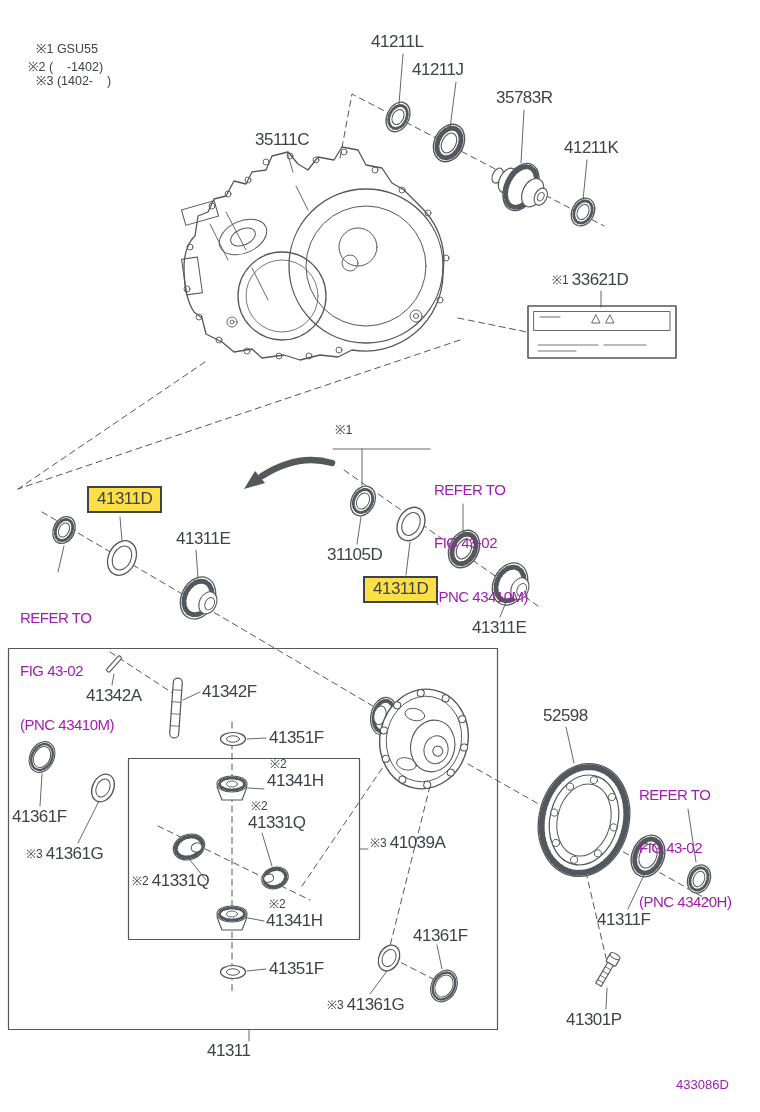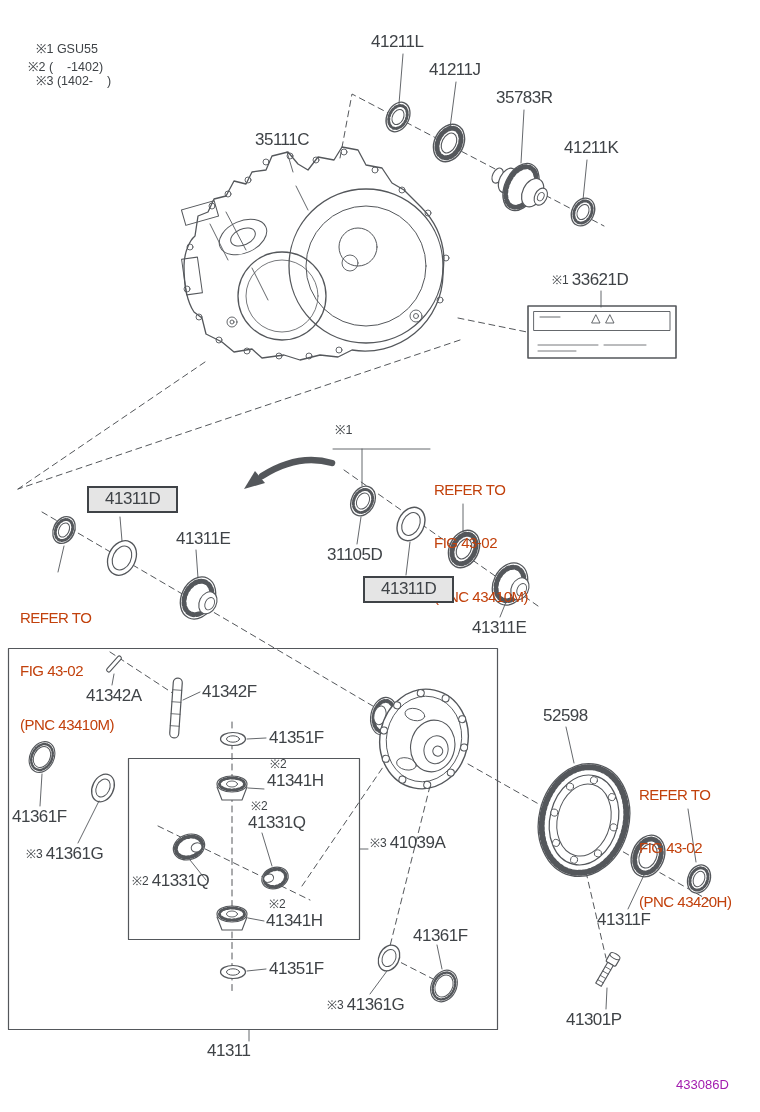--- a/index.html
+++ b/index.html
@@ -5,24 +5,24 @@
   *{box-sizing:border-box}
   html,body{margin:0;padding:0}
   body{width:760px;height:1112px;background:#fff;position:relative;overflow:hidden;
        font-family:"Liberation Sans",sans-serif;color:#3f4347}
   #stage{position:absolute;inset:0;width:760px;height:998px;background:#fff}
   #stage svg{position:absolute;left:0;top:0;z-index:1}
   .part-label{position:absolute;font-size:17px;letter-spacing:-0.5px;line-height:1.05;
               white-space:pre;z-index:2;color:#3f4347}
   .part-label .ref-mark{font-size:12px;letter-spacing:0;margin-right:3px;position:relative;top:-1px}
   .stacked .ref-mark{display:block;margin:0 0 1px 3px;top:0}
-  .boxed{border:2.5px solid #3f4347;padding:2px 16px 3px;background:#e5e5e5}
+  .boxed{border:2.5px solid #3f4347;padding:2px 8px 3px;background:#fde047}
   .note{position:absolute;font-size:12.5px;white-space:pre;z-index:2;color:#3f4347}
   .refer-block{position:absolute;font-size:15px;letter-spacing:-0.5px;line-height:1.18;
-               white-space:pre;z-index:2;color:#c2410c}
+               white-space:pre;z-index:2;color:#a21caf}
   .footer-code{position:absolute;font-size:13px;z-index:2;color:#a21caf}
 </style>
 </head>
 <body>
 
 <div id="stage">
 
 <svg width="760" height="1112" viewBox="0 0 760 1112">
   <g fill="none" stroke="#54575b" stroke-linecap="round" stroke-linejoin="round">
 
@@ -334,21 +334,21 @@
       <path d="M249,1041 L249,1030"></path>
     </g>
   </g>
 </svg>
 
 <div class="note" style="left:36px;top:40px">※1 GSU55</div>
 <div class="note" style="left:28px;top:58px">※2 (    -1402)</div>
 <div class="note" style="left:36px;top:72px">※3 (1402-    )</div>
 
 <div class="part-label" style="left:371px;top:33px">41211L</div>
-<div class="part-label" style="left:429px;top:61px">41211J</div>
+<div class="part-label" style="left:412px;top:61px">41211J</div>
 <div class="part-label" style="left:496px;top:89px">35783R</div>
 <div class="part-label" style="left:564px;top:139px">41211K</div>
 <div class="part-label" style="left:255px;top:131px">35111C</div>
 
 <div class="part-label" style="left:552px;top:271px"><span class="ref-mark">※1</span><span>33621D</span></div>
 
 <div class="note" style="left:335px;top:421px">※1</div>
 
 <div class="refer-block" style="left:434px;top:446px">
   <div>REFER TO</div>

